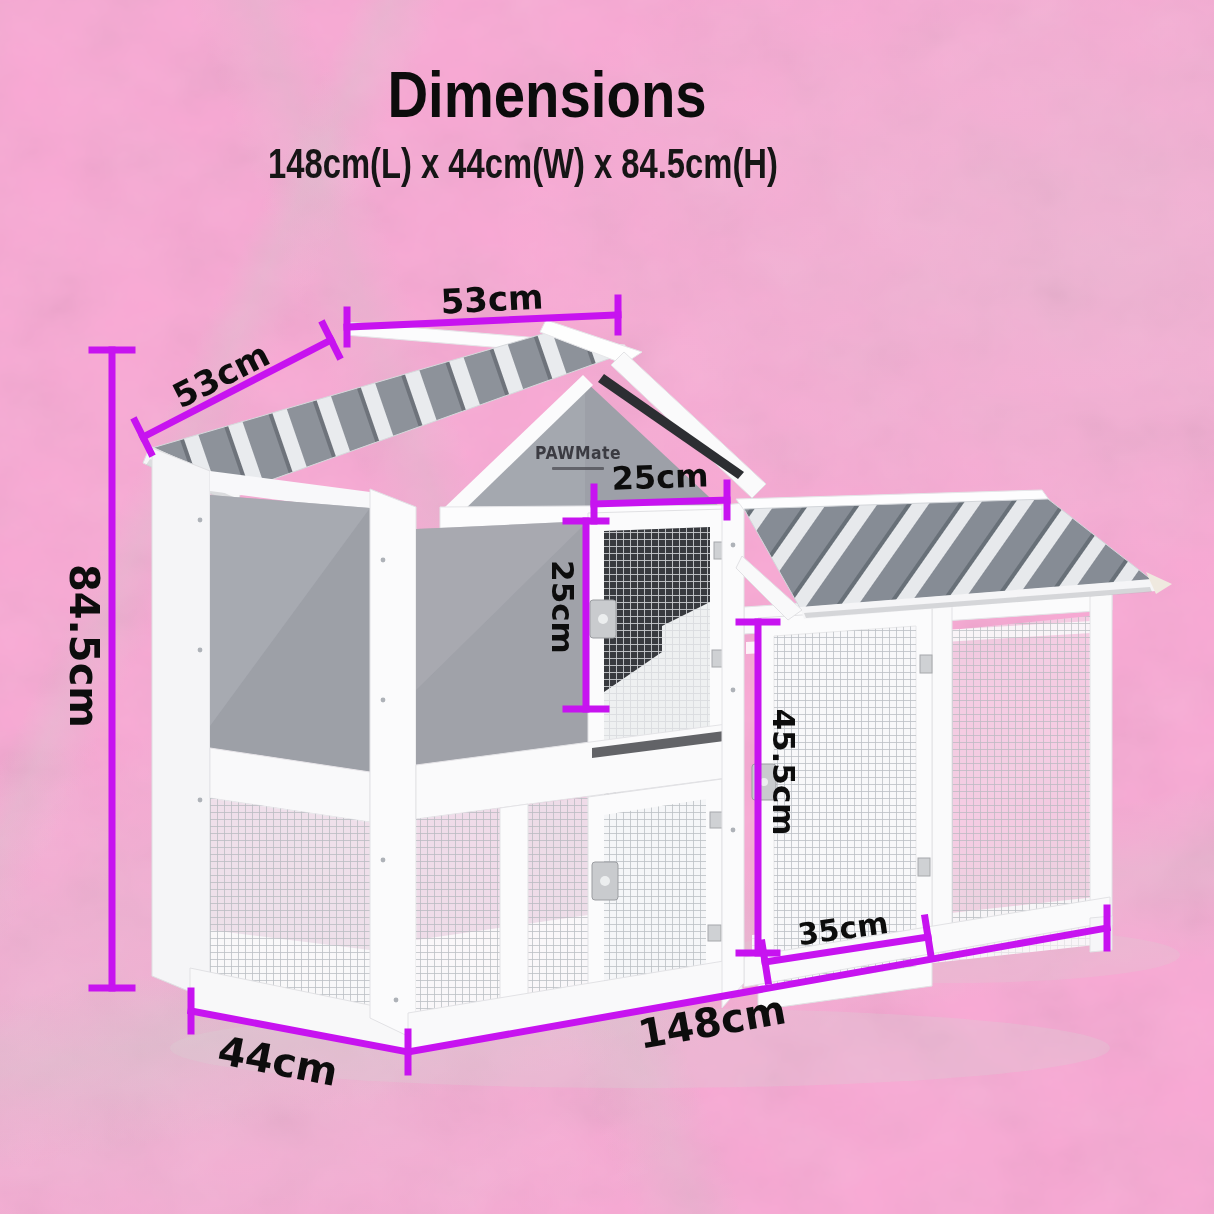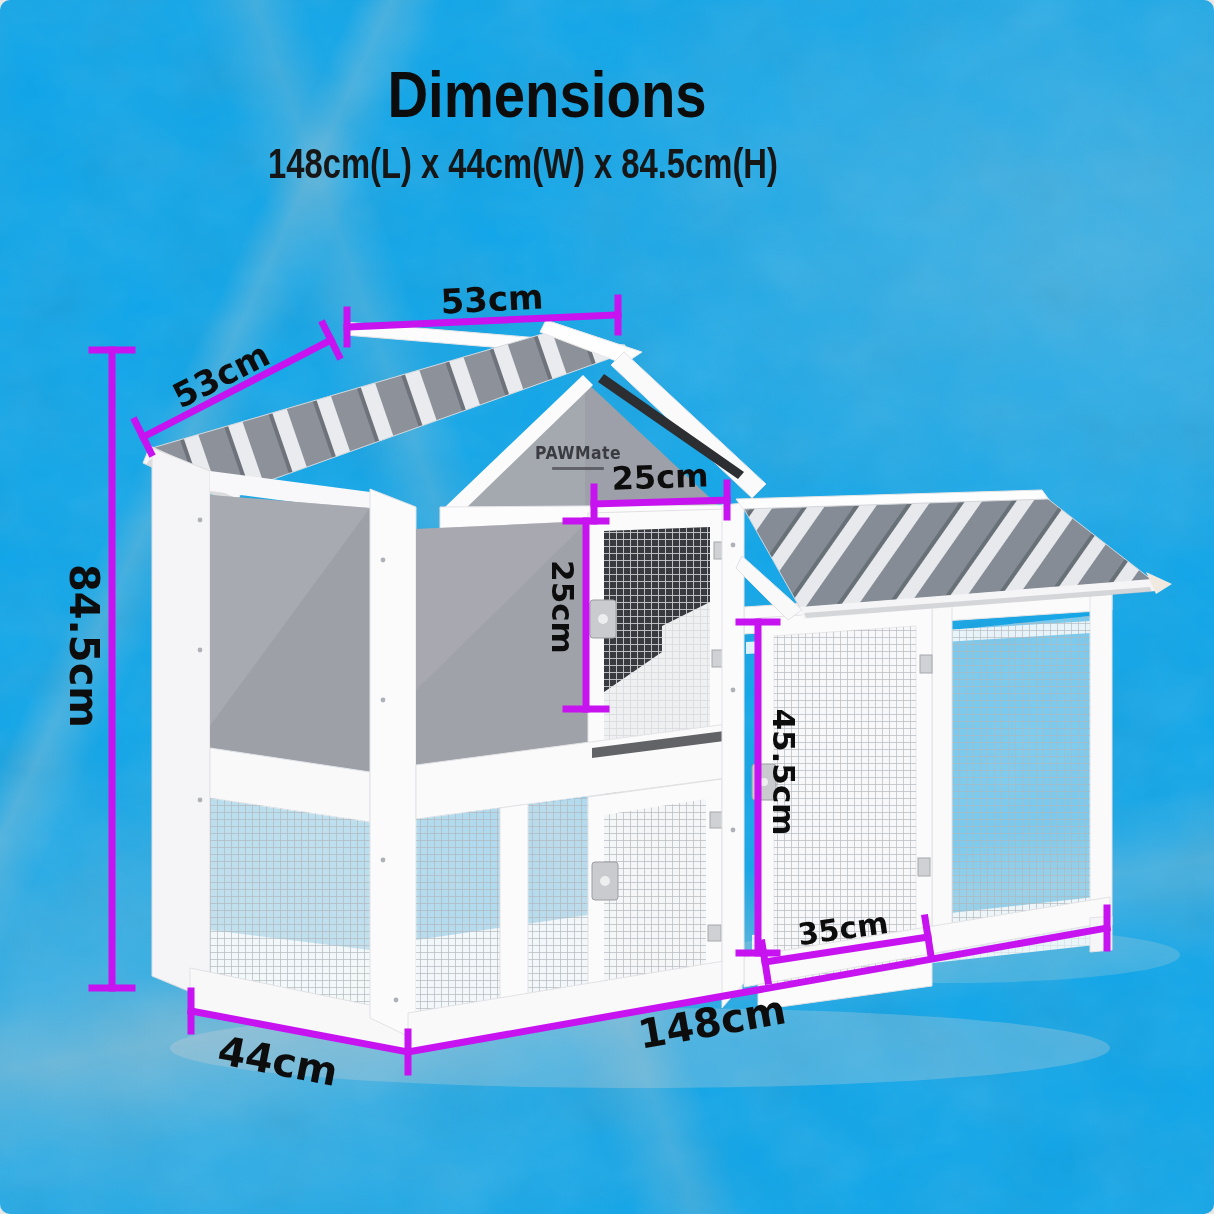--- a/index.html
+++ b/index.html
@@ -1,20 +1,19 @@
 <!DOCTYPE html>
 <html><head>
 <meta charset="utf-8">
 <style>
   html,body{margin:0;padding:0;background:#e9e7e5;}
   .stage{
     position:relative;width:1214px;height:1214px;overflow:hidden;
-    background:#0ea5e9;
+    background:#f9a8d4;
     font-family:"DejaVu Sans",sans-serif;
-    border-radius:10px;
   }
   .paper-creases{
     position:absolute;inset:0;pointer-events:none;
     background:
       linear-gradient(115deg, rgba(210,208,206,0) 20%, rgba(205,203,201,.25) 22%, rgba(210,208,206,0) 25%),
       linear-gradient(250deg, rgba(205,203,201,0) 55%, rgba(200,198,196,.22) 58%, rgba(205,203,201,0) 62%),
       linear-gradient(170deg, rgba(215,213,211,0) 70%, rgba(206,204,202,.28) 75%, rgba(215,213,211,0) 82%),
       radial-gradient(900px 500px at 15% 85%, rgba(208,206,204,.30), rgba(208,206,204,0) 60%),
       radial-gradient(1000px 600px at 90% 20%, rgba(214,212,210,.25), rgba(214,212,210,0) 60%);
   }

